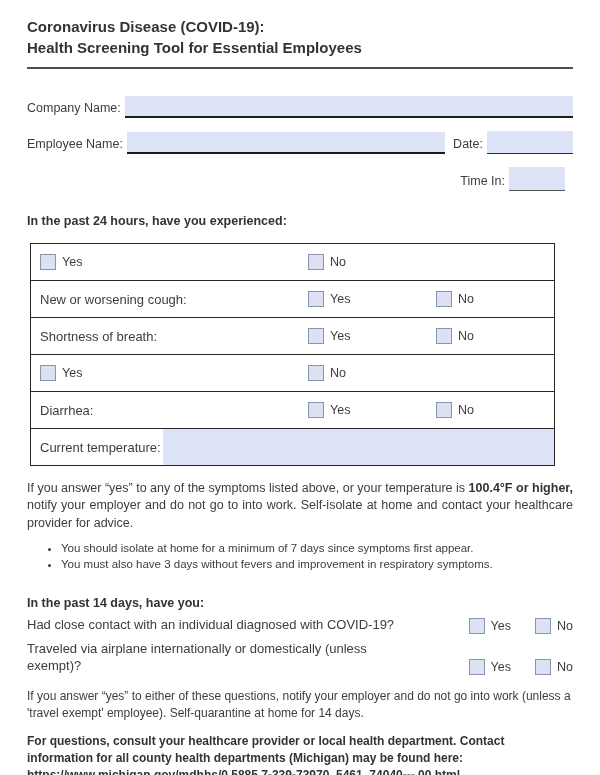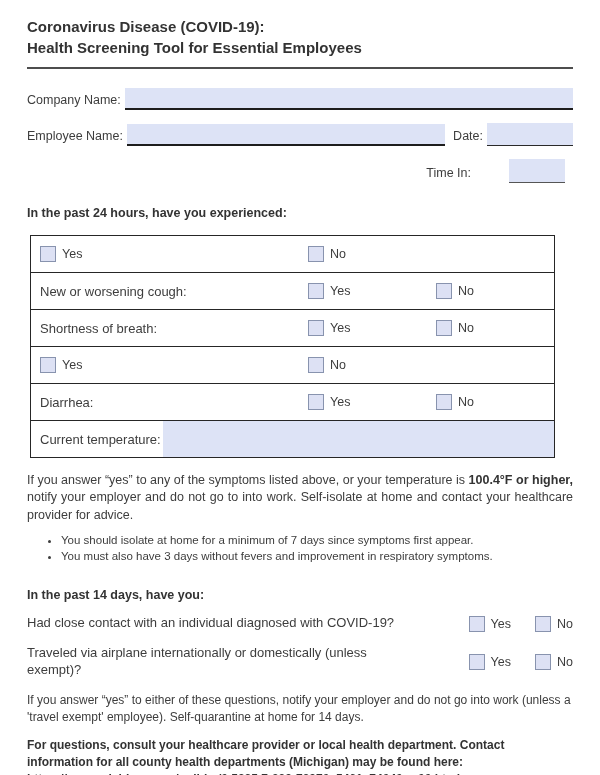--- a/index.html
+++ b/index.html
@@ -9,29 +9,29 @@
     color:#3d3d3d;
     -webkit-font-smoothing:antialiased;
   }
   .page{padding:8px 27px 0 27px;}
 
   
   .title{font-size:15px;font-weight:bold;color:#333;line-height:1.4;margin-top:8px;}
   .rule{margin-top:9px;border-top:2px solid #4e4e4e;height:0;}
 
   
-  .field-row{display:flex;align-items:flex-end;margin-top:19px;}
+  .field-row{display:flex;align-items:flex-end;margin-top:27px;}
   .field-row.second{margin-top:13px;}
   .flabel{font-size:12.5px;color:#3d3d3d;white-space:nowrap;margin-right:4px;line-height:1.1;padding-bottom:2px;}
   .ffield{background:#dde3f6;height:20px;border-bottom:2px solid #1d1d1d;font-size:12.5px;padding:0 3px;}
   .grow{flex:1;}
   .emp-field{width:312px;flex:none;}
   .date-gap{flex:1;}
   .date-field{width:80px;flex:none;height:22px;border-bottom:1.5px solid #2a2a2a;}
-  .time-row{display:flex;justify-content:flex-end;align-items:flex-end;margin-top:13px;gap:34px;}
+  .time-row{display:flex;justify-content:flex-end;align-items:flex-end;margin-top:13px;}
   .time-field{width:50px;flex:none;height:23px;border-bottom:1.5px solid #555;margin-right:8px;}
 
   
   .sec-heading{font-size:12.5px;font-weight:bold;color:#333;margin-top:23px;}
 
   
   .sym-table{margin-top:15px;margin-left:3px;width:523px;border:1.5px solid #262626;}
   .trow{display:grid;grid-template-columns:1fr 128px 118px;align-items:center;height:36px;border-bottom:1.5px solid #262626;padding-left:9px;}
   .trow:last-child{border-bottom:none;}
   .tlabel{font-size:13px;color:#3d3d3d;}
@@ -42,21 +42,21 @@
   .temp-row .tlabel{align-self:center;white-space:nowrap;}
   .temp-input{flex:1;background:#dde3f6;margin-left:2px;font-size:13px;}
 
   
   .notice{margin:14px 0 0 0;font-size:12.5px;line-height:1.38;text-align:justify;color:#3d3d3d;}
   .notice b{color:#333;}
   ul.bullets{margin:8px 0 0 0;padding-left:34px;}
   ul.bullets li{font-size:11.5px;line-height:1.45;color:#3d3d3d;}
 
   
-  .q-row{display:flex;align-items:center;margin-top:13px;}
+  .q-row{display:flex;align-items:flex-end;margin-top:7px;}
   .q-text{font-size:13px;color:#3d3d3d;line-height:1.3;flex:1;max-width:418px;}
   .q-opts{display:flex;align-items:center;margin-left:auto;}
   .q-opts .opt{margin-left:24px;}
   .q-opts .opt:first-child{margin-left:0;}
 
   .footer-note{margin:13px 0 0 0;font-size:12px;line-height:1.4;color:#3d3d3d;}
   .footer-bold{margin:12px 0 0 0;font-size:12px;line-height:1.42;font-weight:bold;color:#333;max-width:505px;overflow-wrap:break-word;}
 </style>
 </head>
 <body>

